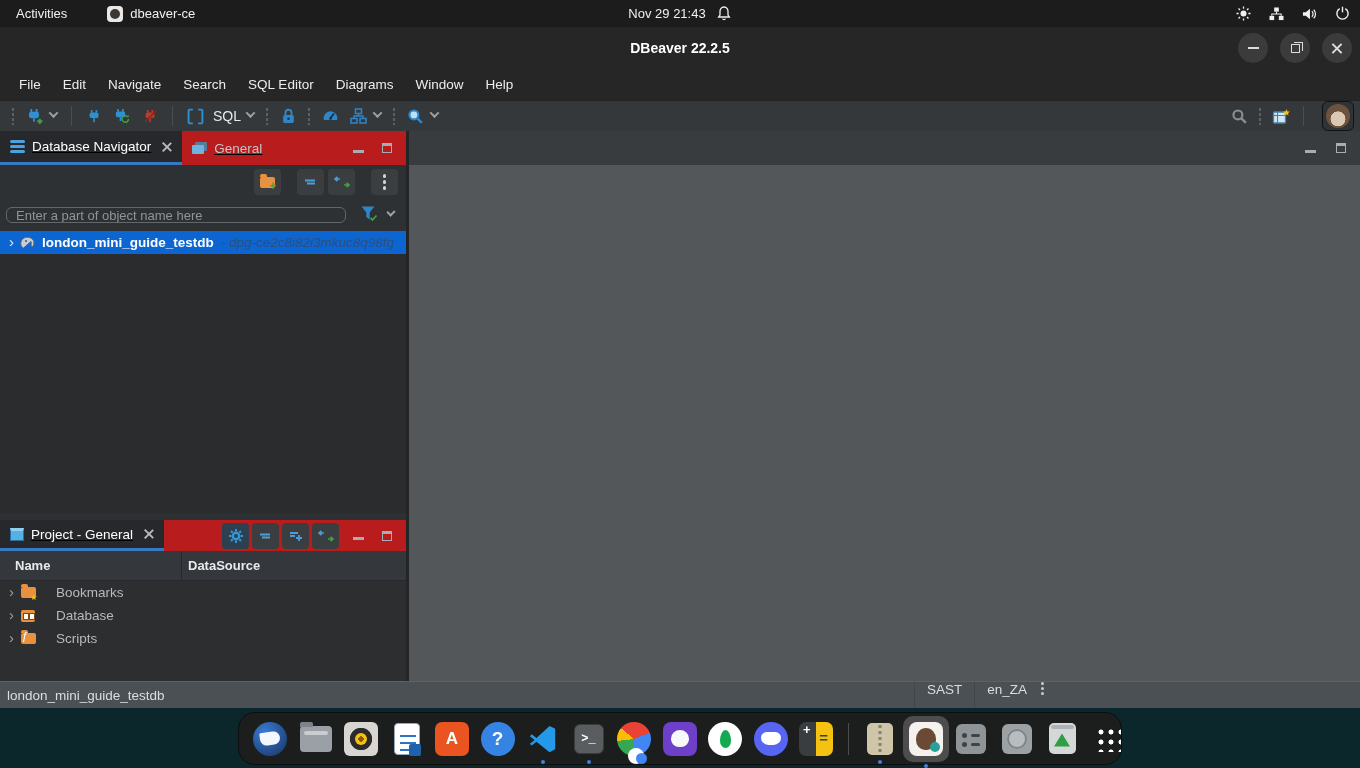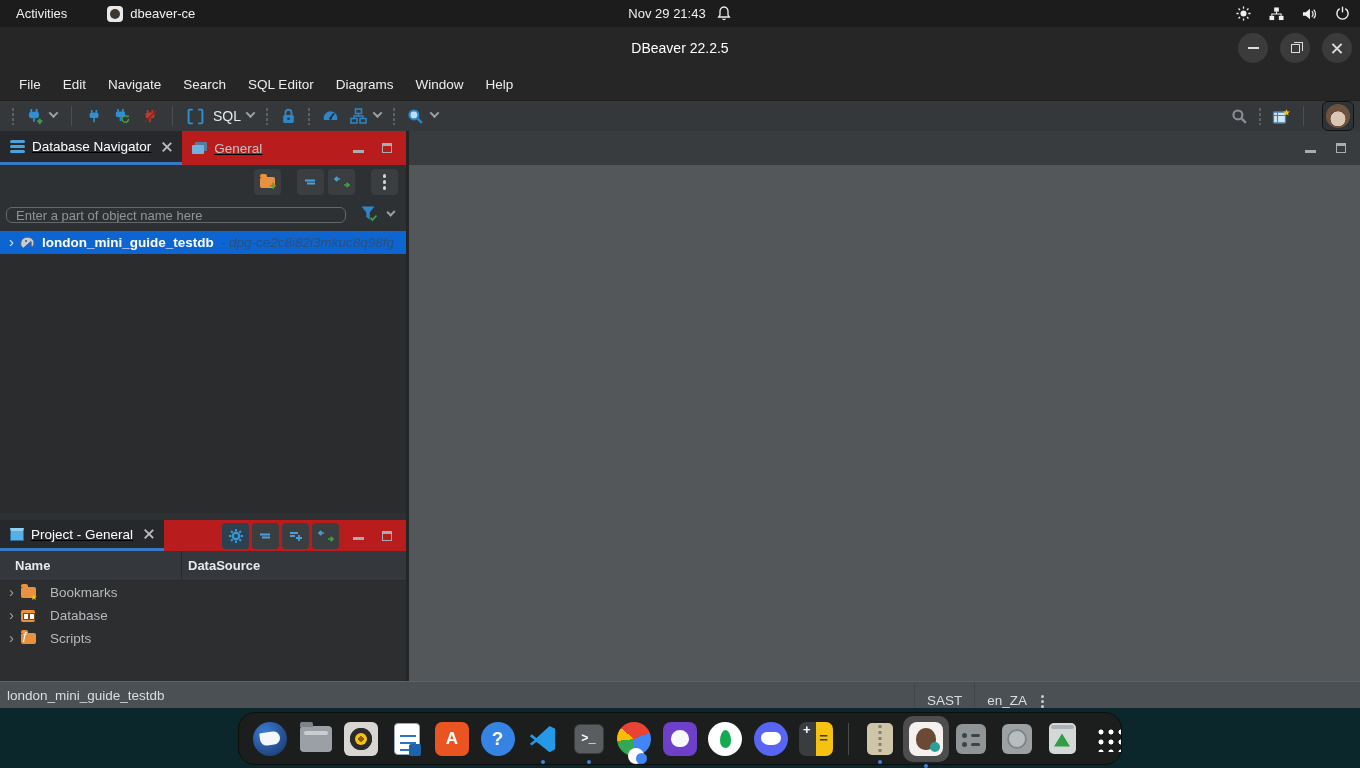--- a/index.html
+++ b/index.html
@@ -17,21 +17,21 @@
   #topbar-center { position:absolute; left:0; right:0; top:0; height:27px; display:flex;
     align-items:center; justify-content:center; gap:10px; pointer-events:none; }
   #topbar-center > * { pointer-events:auto; }
   #topbar-right { position:absolute; right:10px; top:0; height:27px; display:flex; align-items:center; gap:17px; }
   .sysicon { width:16px; height:16px; display:inline-flex; align-items:center; justify-content:center; }
   .sysicon svg { display:block; }
 
   
   #titlebar { position:absolute; left:0; top:27px; width:1360px; height:41px; background:#262626;
     display:flex; align-items:center; justify-content:center; }
-  #window-title { color:#fff; font-size:14px; font-weight:normal; }
+  #window-title { color:#fff; font-size:14px; font-weight:bold; }
   #win-controls { position:absolute; right:8px; top:33px; display:flex; gap:12px; }
   .winbtn { width:30px; height:30px; border-radius:50%; background:#3b3b3b; display:flex;
     align-items:center; justify-content:center; color:#ddd; }
   .g-min { width:11px; height:2px; background:#ddd; }
   .g-max { width:9px; height:9px; border:1px solid #ddd; position:relative; background:#3b3b3b; }
   .g-max::before { content:""; position:absolute; left:2px; top:-3px; width:8px; height:8px;
     border:1px solid #ddd; border-bottom:none; border-left:none; }
   .g-close { position:relative; width:12px; height:12px; }
   .g-close::before,.g-close::after { content:""; position:absolute; left:5px; top:0; width:2px; height:13px; background:#ddd; }
   .g-close::before { transform:rotate(45deg);} .g-close::after{ transform:rotate(-45deg);}
@@ -105,21 +105,21 @@
   
   #proj-toolbar-btns { display:flex; align-items:center; gap:3px; margin-right:14px; }
   .sqbtn.cfg { background:#2c4050; }
   #proj-header { height:30px; background:#34373b; display:flex; align-items:center; font-size:13px;
     font-weight:bold; color:#e8eaec; border-bottom:1px solid #26282a;padding-left:7px; }
   #col-name { width:175px; padding-left:8px; border-right:1px solid #26282a; height:100%; display:flex; align-items:center; }
   #col-ds { padding-left:6px; }
   #proj-rows { background:#2c2e30; height:100px; font-size:13.5px; color:#b6babd; }
   .prow { height:23px; display:flex; align-items:center; }
   .prow .twisty { color:#9aa0a3; }
-  .prow-label { margin-left:14px; }
+  .prow-label { margin-left:20px; }
 
   
   .i16 { width:16px; height:16px; display:inline-flex; align-items:center; justify-content:center; position:relative; }
   .folder-o { width:15px; height:11px; background:#e8923f; border-radius:2px; position:relative; }
   .folder-o::before { content:""; position:absolute; left:0; top:-3px; width:7px; height:3px;
     background:#e8923f; border-radius:2px 2px 0 0; }
   .folder-o.star::after { content:"★"; position:absolute; right:-2px; bottom:-4px; color:#f5c211; font-size:8px; }
   .folder-o.script::after { content:"ƒ"; position:absolute; left:1px; top:-3px; color:#fff; font-size:11px; font-style:italic; }
   .diagram-ic { width:14px; height:12px; background:#e8923f; border-radius:2px; position:relative; }
   .diagram-ic::before { content:""; position:absolute; left:2px; top:3px; width:4px; height:5px; background:#fff; border:1px solid #7a4a12; }
@@ -128,21 +128,21 @@
   .folders-blue { width:15px; height:12px; position:relative; }
   .folders-blue::before { content:""; position:absolute; left:3px; top:0; width:12px; height:9px; background:#557e9c; border-radius:1px; }
   .folders-blue::after { content:""; position:absolute; left:0; top:3px; width:12px; height:9px; background:#6fb4e0; border-radius:1px; }
   .dbstack { display:flex; flex-direction:column; gap:1.5px; }
   .dbstack i { width:15px; height:3.6px; background:#4aa3e0; border-radius:2px; }
 
   
   #statusbar { position:absolute; left:0; top:681px; width:1360px; height:27px; background:#4b5054;
     border-top:1px solid #5b6165; display:flex; align-items:center; font-size:13.5px; color:#dadedf; }
   #status-db { padding-left:7px; }
-  #status-right { position:absolute; right:316px; display:flex; align-items:flex-end; height:100%; }
+  #status-right { position:absolute; right:316px; display:flex; align-items:flex-start; height:100%; }
   .st-sep { width:1px; height:100%; background:#41464a; }
   .st-cell { padding:0 12px; }
   #status-kebab { display:flex; flex-direction:column; gap:2px; margin-left:2px; }
   #status-kebab i { width:3px; height:3px; border-radius:50%; background:#c9cdce; }
 
   
   #desktop { position:absolute; left:0; top:708px; width:1360px; height:60px; background:#0b272c; }
   #dock { position:absolute; left:238px; top:4px; width:884px; height:53px; background:#1c1e1e;
     border:1px solid #0d0e0e; border-radius:17px; display:flex; align-items:center; padding:0 14px; gap:11.5px; }
   .dki { width:34px; height:34px; position:relative; flex:0 0 auto; display:flex; align-items:center; justify-content:center; }

